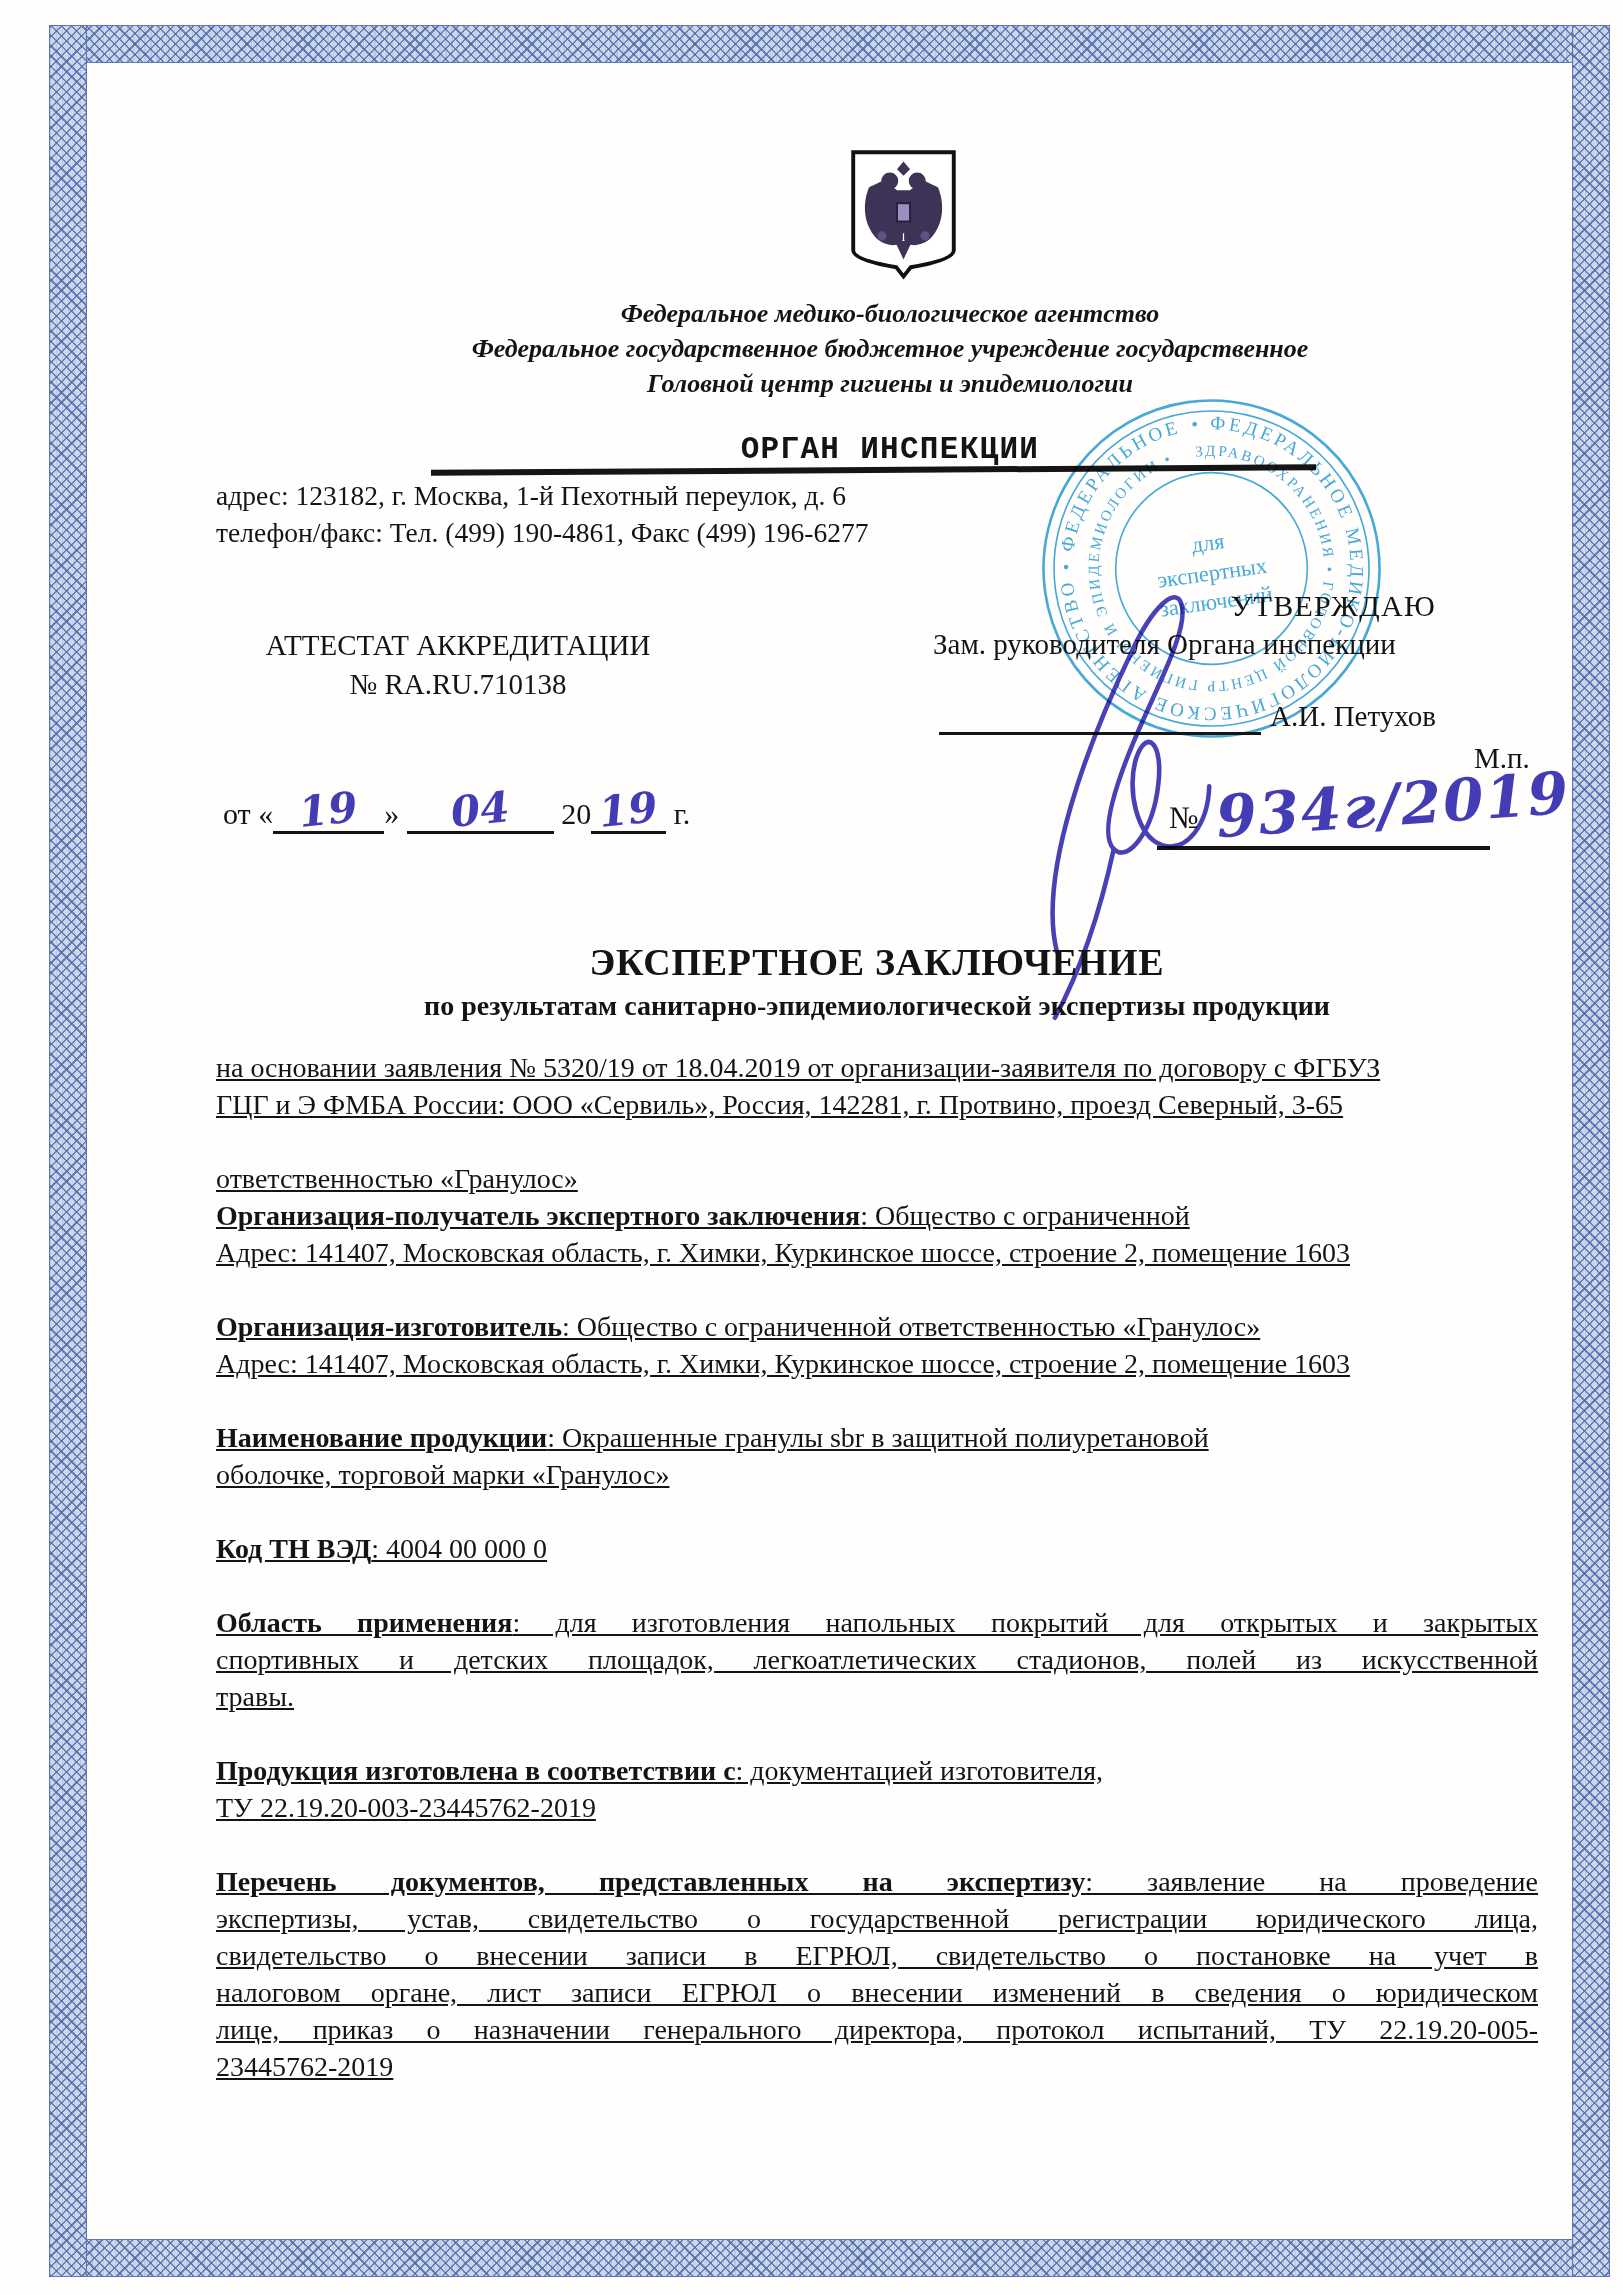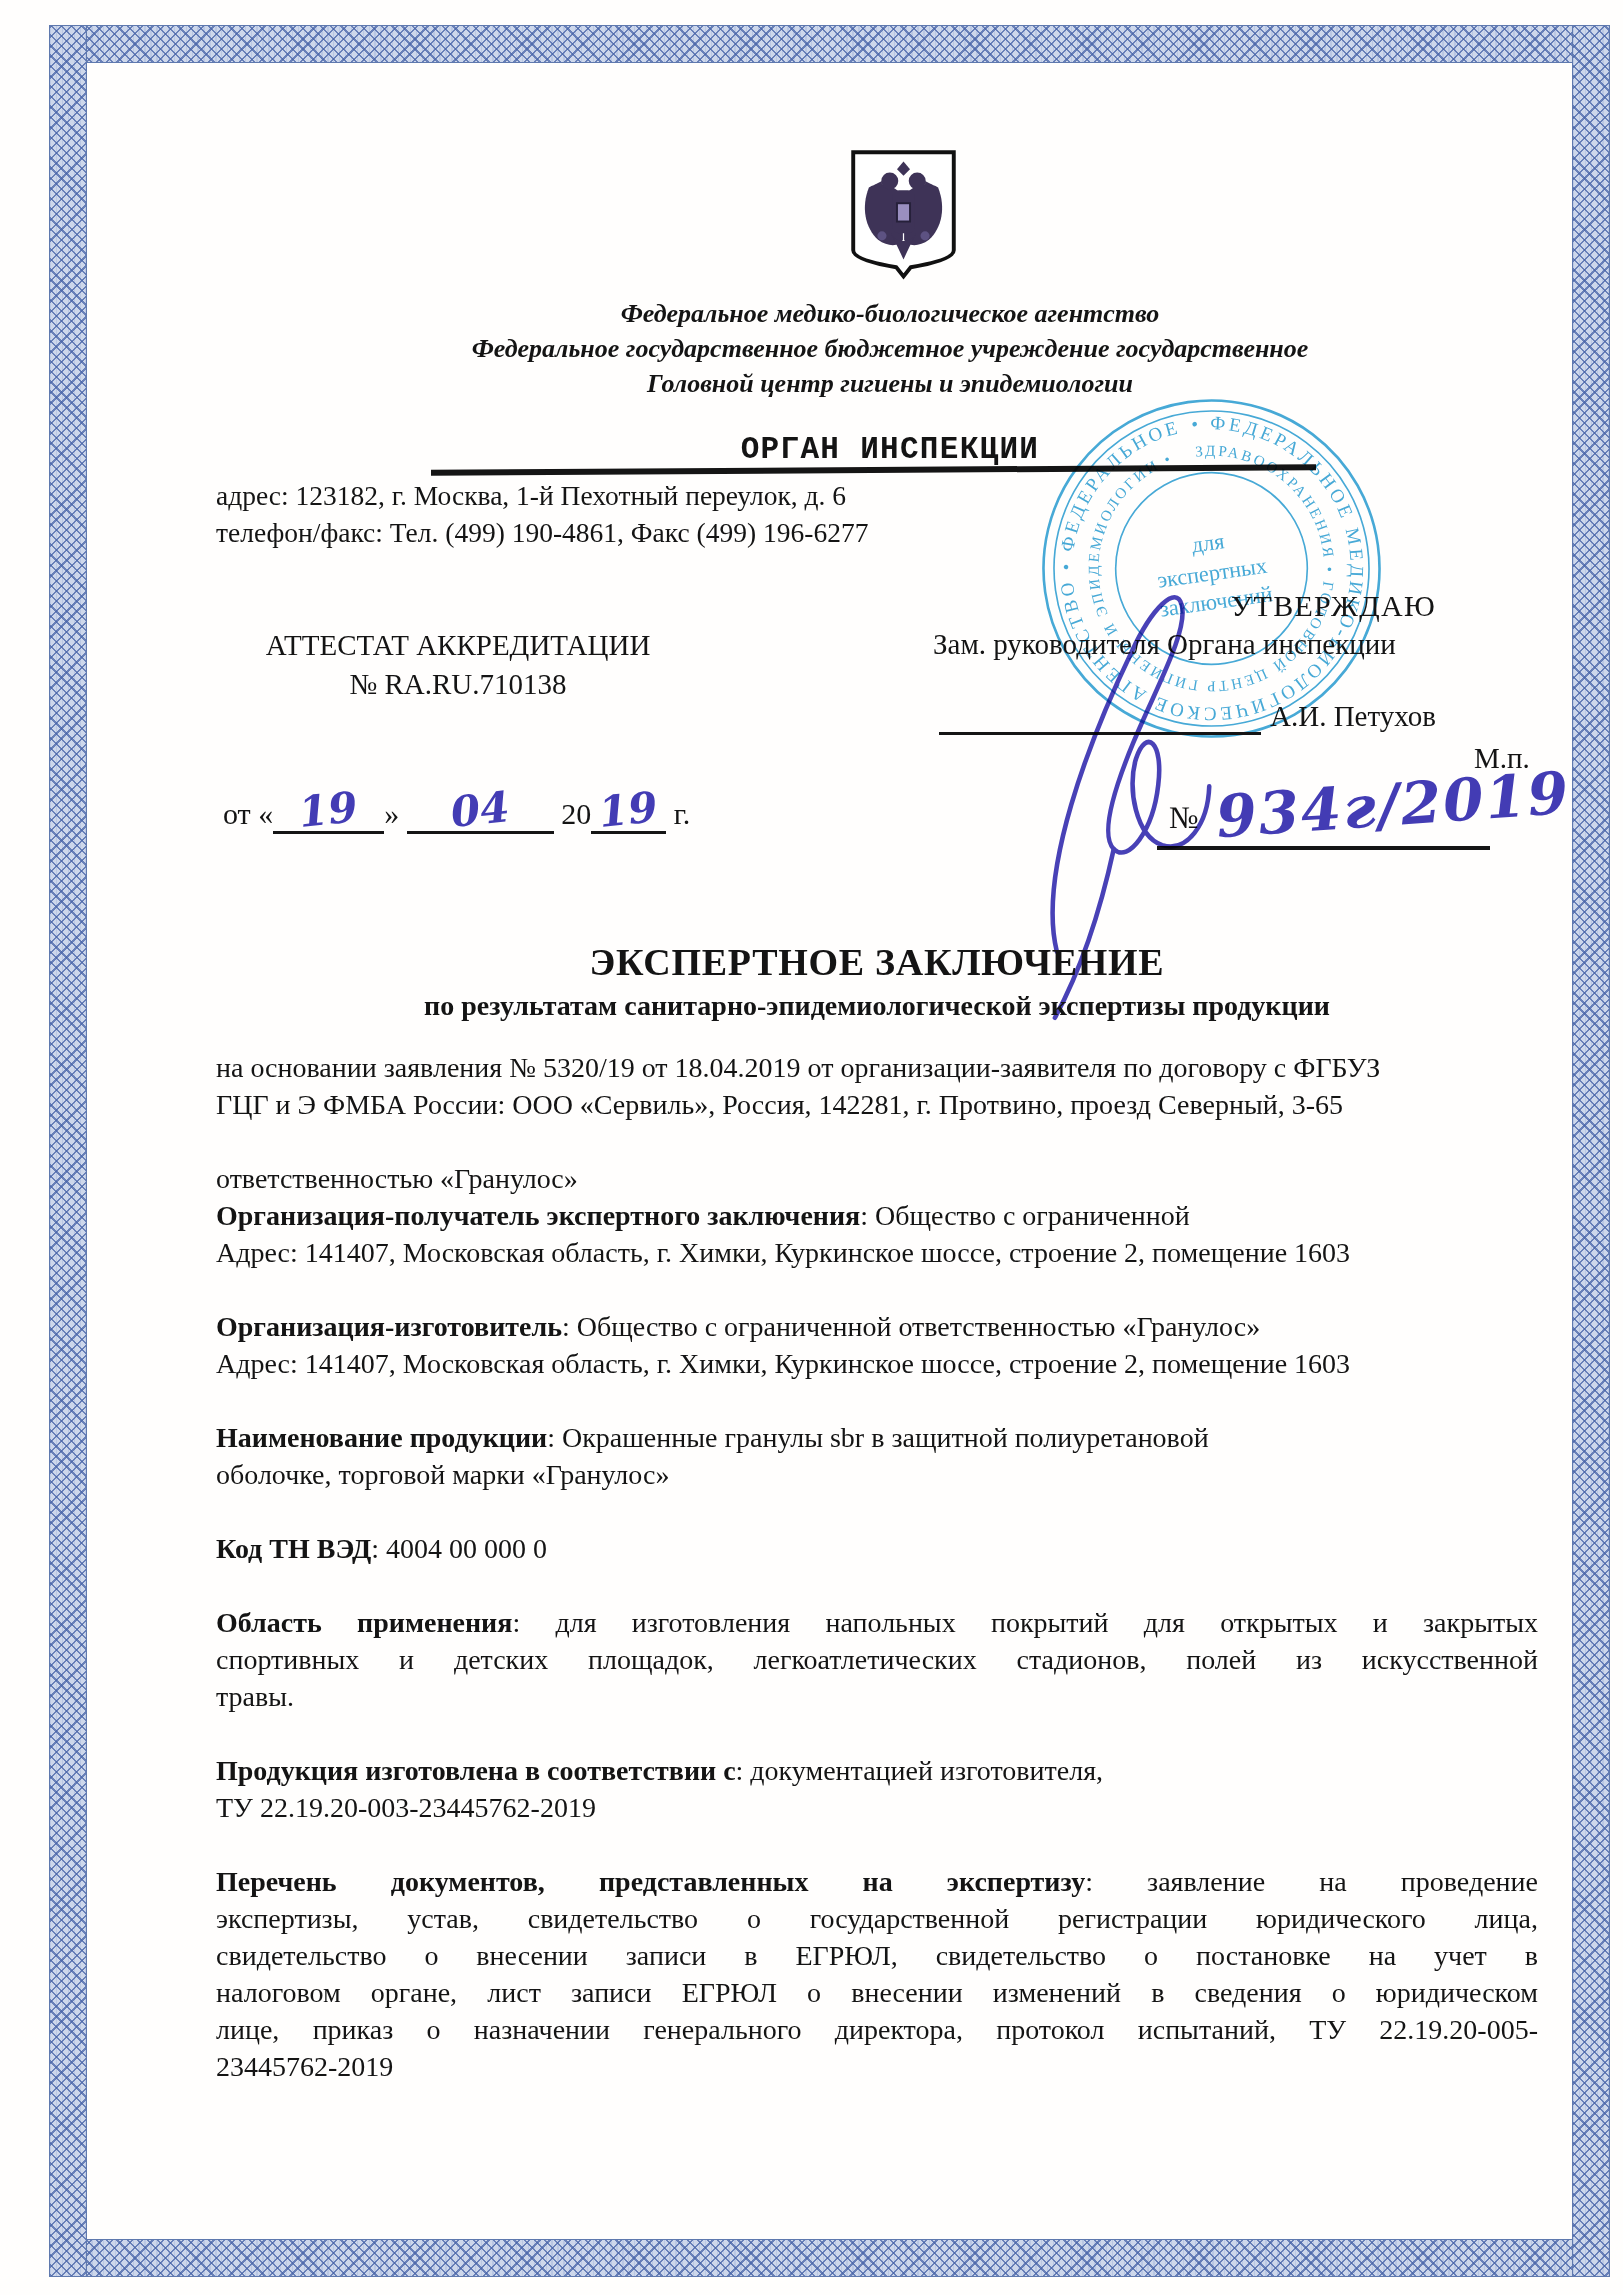--- a/index.html
+++ b/index.html
@@ -50,21 +50,21 @@
   .hand{font-size:42px;line-height:26px;display:inline-block;transform:rotate(-6deg);}
 
   
   .doc-title{position:absolute;left:216px;top:940px;width:1322px;text-align:center;
        font-weight:bold;font-size:38px;letter-spacing:0.7px;}
   .doc-subtitle{position:absolute;left:216px;top:990px;width:1322px;text-align:center;
        font-weight:bold;font-size:28px;}
 
   
   .body-block{position:absolute;left:216px;top:1049px;width:1322px;font-size:28px;}
-  .para{margin:0 0 0 0;}
+  .para{margin:0 0 0 0;text-decoration:underline;}
   .para + .para{margin-top:37px;}
   .line{line-height:37px;min-height:37px;text-align:left;}
   .line.j{text-align:justify;text-align-last:justify;}
   .b{font-weight:bold;}
 
   
   .emblem{position:absolute;left:848px;top:147px;width:111px;height:134px;}
   .stamp{position:absolute;left:1033px;top:390px;width:357px;height:357px;
          transform:rotate(-8deg);opacity:.88;mix-blend-mode:multiply;}
   .signature{position:absolute;left:916px;top:543px;width:406px;height:497px;

